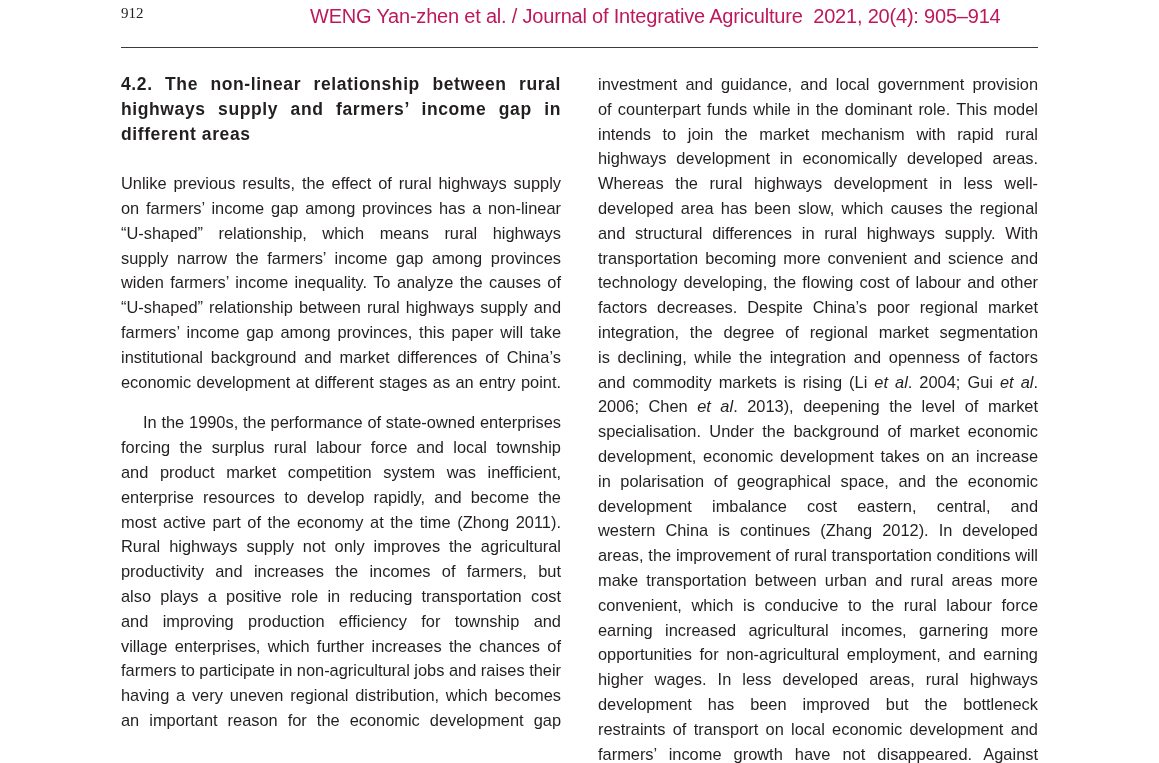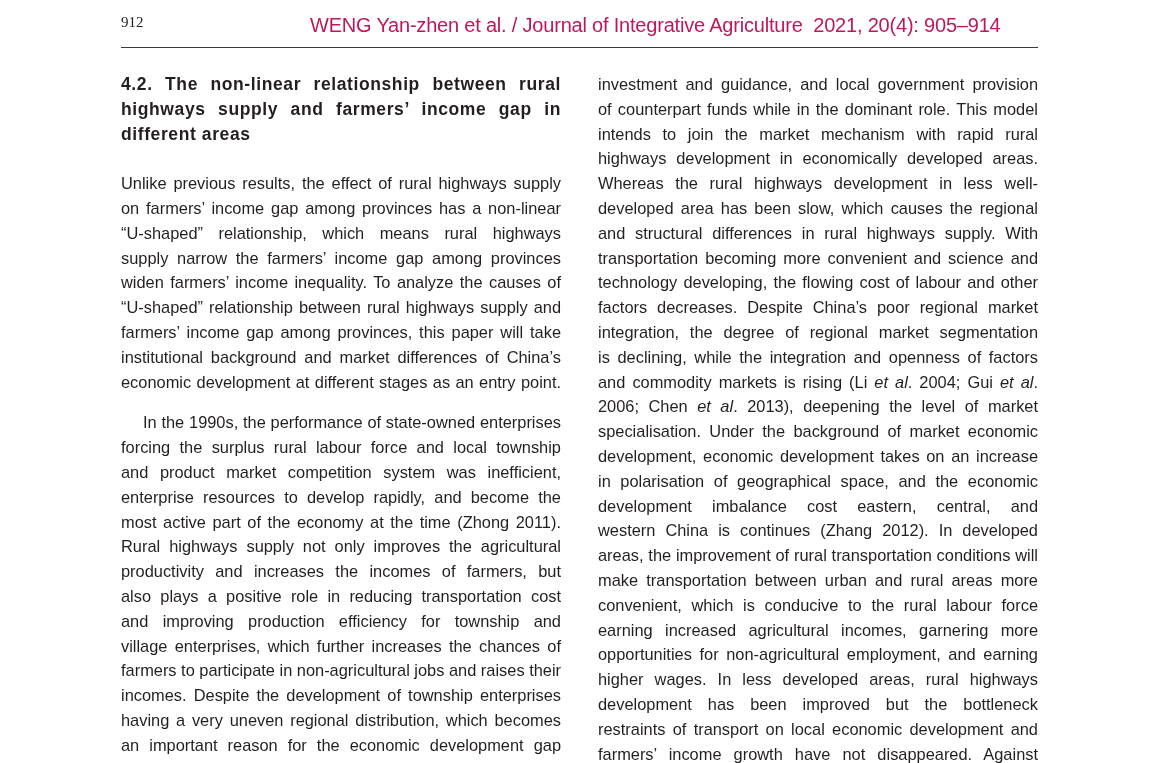--- a/index.html
+++ b/index.html
@@ -9,21 +9,21 @@
     }
     body {
       width: 1159px;
       height: 763px;
       overflow: hidden;
       position: relative;
       color: #231f20;
     }
     .running-head {
       position: absolute;
-      top: 14px;
+      top: 5px;
       left: 121px;
       width: 917px;
       height: 20px;
     }
     .page-number {
       position: absolute;
       left: 0;
       top: 0;
       font-family: "Liberation Serif", serif;
       font-size: 15px;
@@ -109,21 +109,20 @@
     <span class="line">forcing the surplus rural labour force and local township</span>
     <span class="line">and product market competition system was inefficient,</span>
     <span class="line">enterprise resources to develop rapidly, and become the</span>
     <span class="line">most active part of the economy at the time (Zhong 2011).</span>
     <span class="line">Rural highways supply not only improves the agricultural</span>
     <span class="line">productivity and increases the incomes of farmers, but</span>
     <span class="line">also plays a positive role in reducing transportation cost</span>
     <span class="line">and improving production efficiency for township and</span>
     <span class="line">village enterprises, which further increases the chances of</span>
     <span class="line">farmers to participate in non-agricultural jobs and raises their</span>
-    <span class="line">incomes.  Despite the development of township enterprises</span>
     <span class="line">having a very uneven regional distribution, which becomes</span>
     <span class="line">an important reason for the economic development gap</span>
   </div>
 </div>
 
 <div class="column col-right">
   <span class="line">investment and guidance, and local government provision</span>
   <span class="line">of counterpart funds while in the dominant role.  This model</span>
   <span class="line">intends to join the market mechanism with rapid rural</span>
   <span class="line">highways development in economically developed areas.</span>

